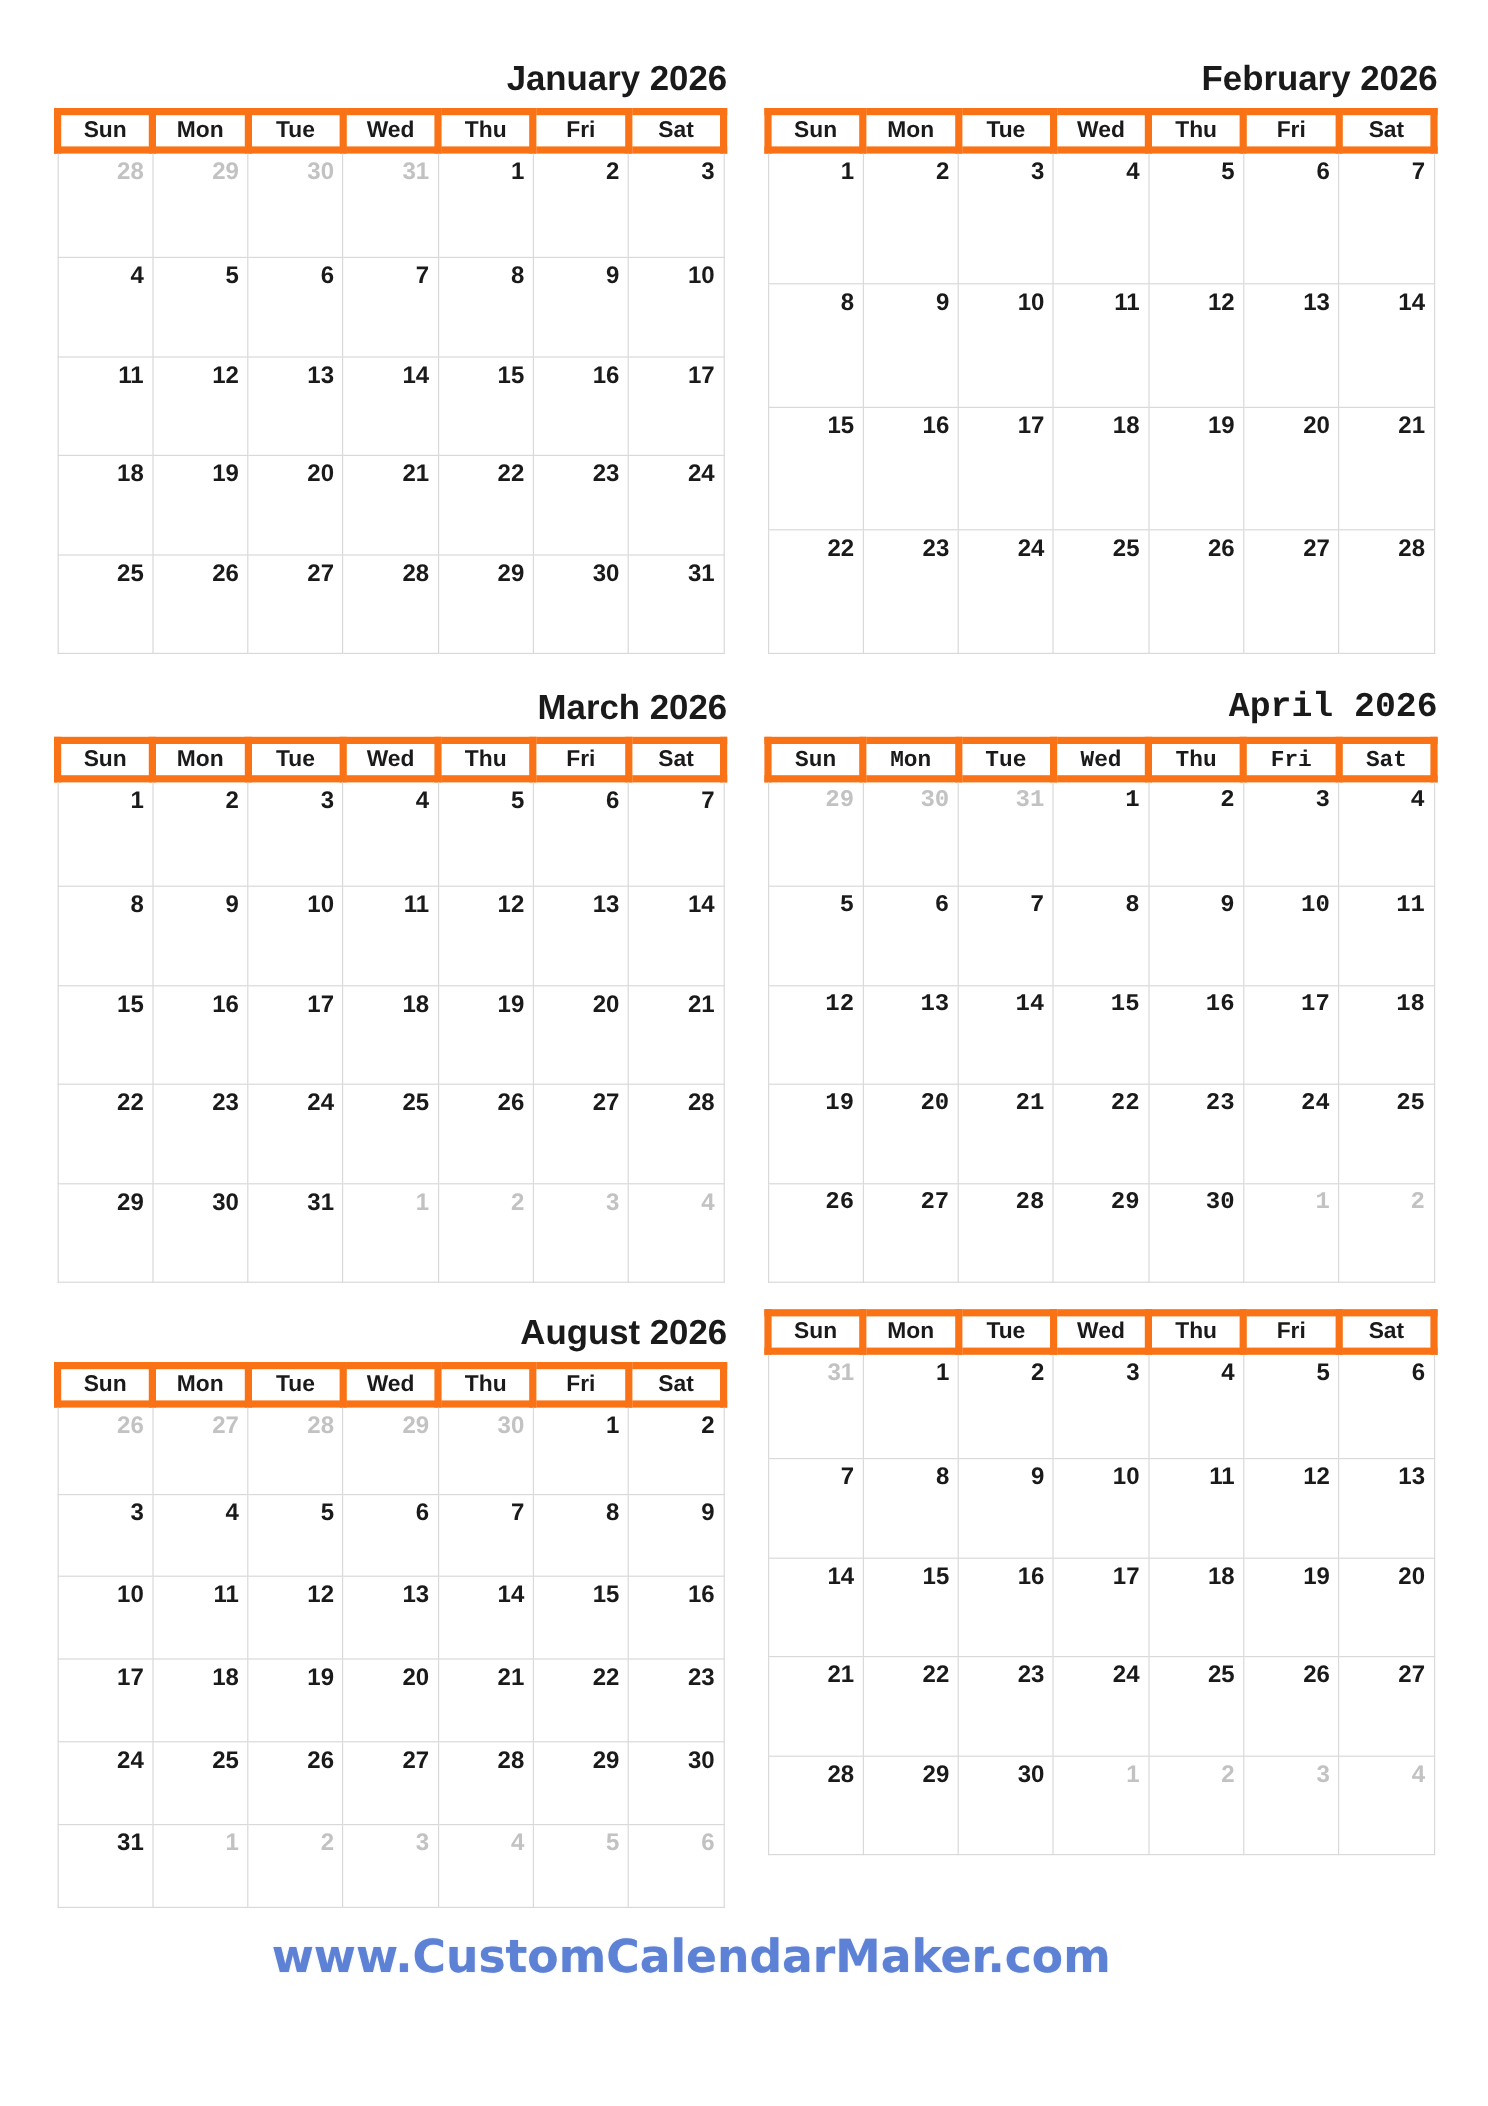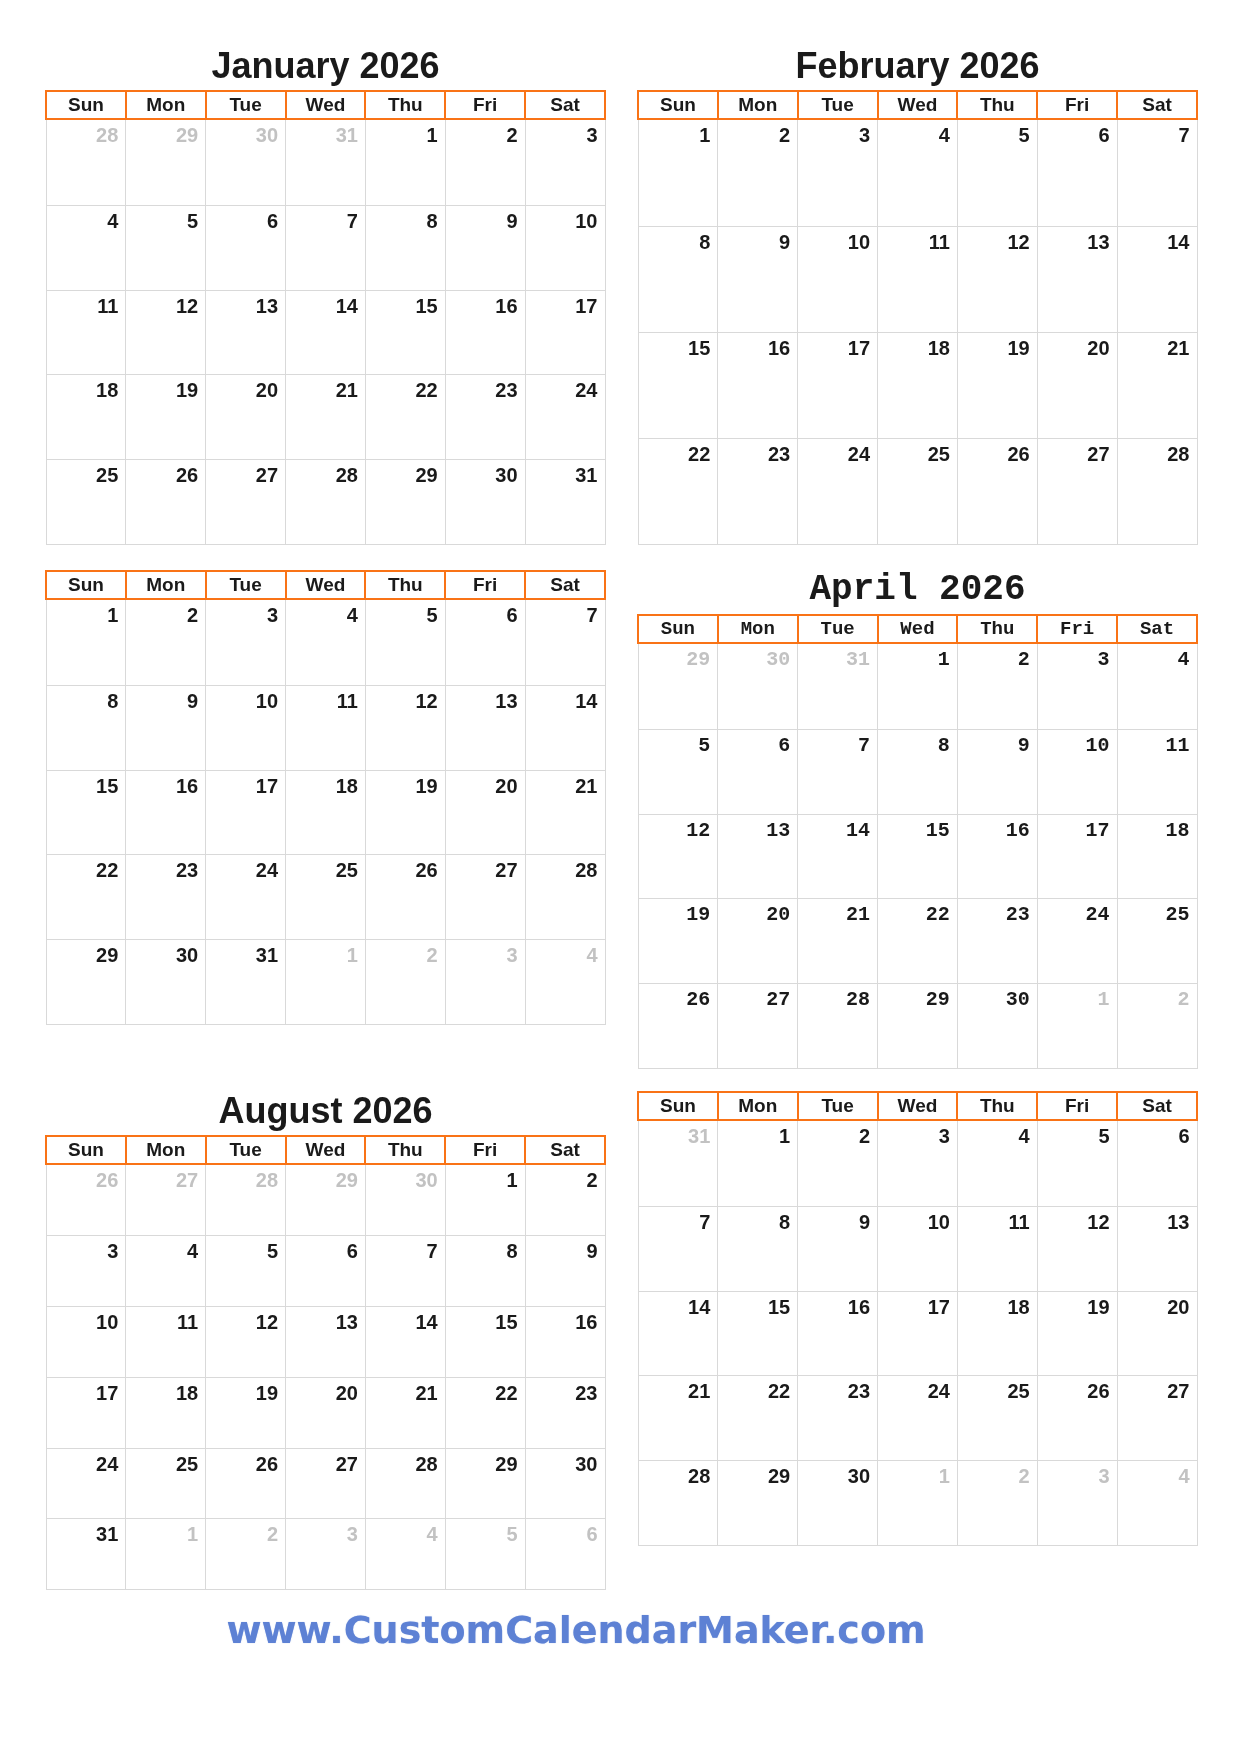--- a/index.html
+++ b/index.html
@@ -15,35 +15,35 @@
     overflow: hidden;
   }
   .month {
     position: absolute;
     width: 561px;
   }
   .month h2 {
     margin: 0;
     height: 44px;
     line-height: 40px;
-    text-align: center;
-    font-size: 36px;
+    text-align: right;
+    font-size: 29px;
     font-weight: 700;
     color: #1a1a1a;
     letter-spacing: 0;
   }
   table.cal {
     width: 561px;
     height: 455px;
     border-collapse: collapse;
     table-layout: fixed;
   }
   table.cal th {
     height: 26px;
-    border: 2px solid #f97316;
+    border: 6px solid #f97316;
     font-size: 19px;
     font-weight: 700;
     color: #1a1a1a;
     text-align: center;
     vertical-align: middle;
     padding: 0;
   }
   table.cal td {
     border: 1px solid #d9d9d9;
     font-size: 20px;
@@ -197,20 +197,21 @@
             <td>25</td>
             <td>26</td>
             <td>27</td>
             <td>28</td>
           </tr>
         </tbody>
     </table>
   </section>
 
   <section class="month" id="month-2">
+    <h2>March 2026</h2>
     <table class="cal">
       <thead>
           <tr>
             <th>Sun</th>
             <th>Mon</th>
             <th>Tue</th>
             <th>Wed</th>
             <th>Thu</th>
             <th>Fri</th>
             <th>Sat</th>

